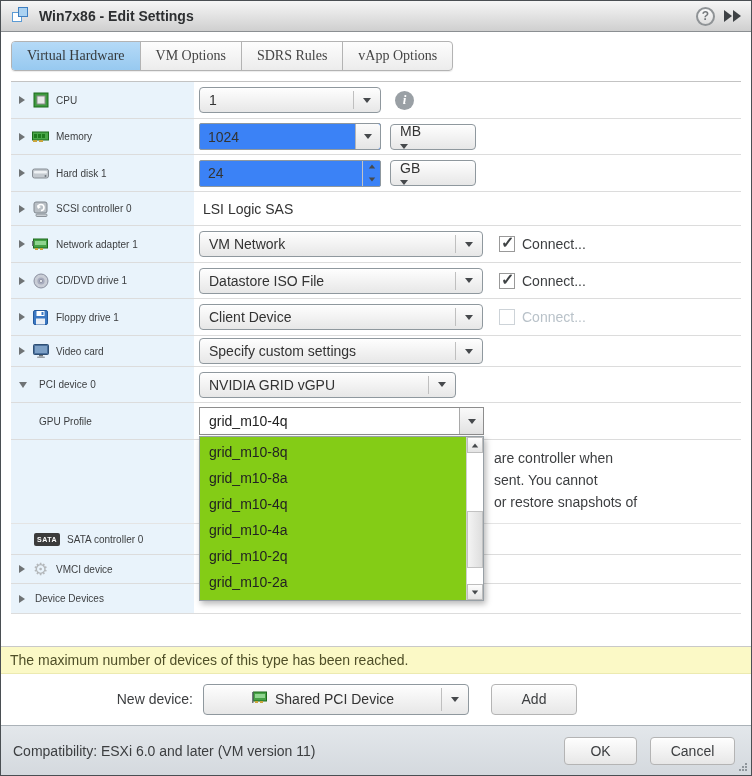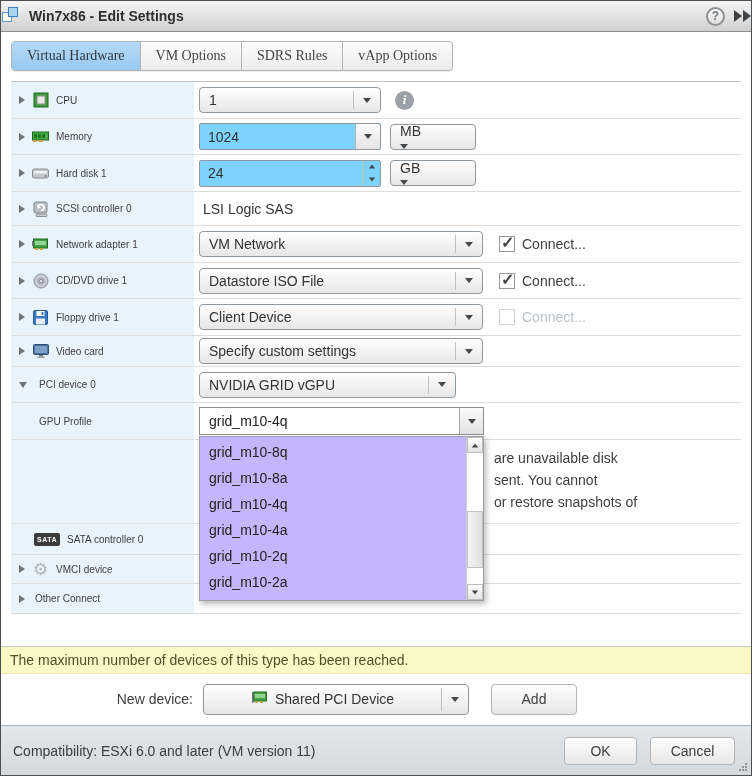--- a/index.html
+++ b/index.html
@@ -8,21 +8,21 @@
     font-family: "Liberation Sans", sans-serif;
     font-size: 14px; color:#3c3e40;
     background:#fff; overflow:hidden;
   }
   .dialog { width:752px; height:776px; border:1px solid #4a4f53; background:#fff;
             display:flex; flex-direction:column; position:relative; }
 
   
   .title-bar { height:31px; flex:0 0 31px; display:flex; align-items:center;
     background:linear-gradient(#f6f6f6,#cfcfcf); border-bottom:1px solid #8b8f92;
-    padding:0 0; }
+    padding:0 10px; }
   .title-text { font-weight:bold; font-size:14px; color:#2d2f31; margin-left:9px; }
   .title-right { margin-left:auto; display:flex; align-items:center; gap:8px; }
   .help-circle { width:19px; height:19px; border-radius:50%; border:2px solid #8f9396;
     color:#75797c; font-weight:bold; font-size:12px; display:flex; align-items:center;
     justify-content:center; background:linear-gradient(#fbfbfb,#dedede); }
   .ff { display:flex; }
   .ff i { width:0; height:0; border-top:6px solid transparent; border-bottom:6px solid transparent;
     border-left:8px solid #3e4245; margin-left:1px; }
 
   
@@ -56,21 +56,21 @@
   .combo .cval { flex:1; display:flex; align-items:center; padding:0 9px; font-size:14px;
     color:#333; white-space:nowrap; overflow:hidden; }
   .combo .csep { width:1px; background:#bfbfbf; margin:3px 0; }
   .combo .cbtn { width:26px; display:flex; align-items:center; justify-content:center; }
   .dn-tri { width:0; height:0; border-top:5px solid #46494c; border-left:4px solid transparent;
     border-right:4px solid transparent; }
   .up-tri { width:0; height:0; border-bottom:5px solid #46494c; border-left:4px solid transparent;
     border-right:4px solid transparent; }
 
   
-  .field { display:flex; align-items:stretch; border:1px solid #8f989e; background:#7dd3fc;
+  .field { display:flex; align-items:stretch; border:1px solid #8f989e; background:#3b82f6;
     height:27px; border-radius:2px; }
   .field .fval { flex:1; display:flex; align-items:center; padding:0 8px; font-size:14px; color:#333; }
   .field .fbtn { width:25px; border-left:1px solid #b5b5b5;
     background:linear-gradient(#fbfbfb,#e5e5e5); display:flex; align-items:center;
     justify-content:center; border-radius:0 2px 2px 0; }
   .spin { width:18px; border-left:1px solid #c4c4c4; display:flex; flex-direction:column; }
   .spin div { flex:1; display:flex; align-items:center; justify-content:center; }
   .spin .dn-tri,.spin .up-tri { transform:scale(.8); }
 
   .unit-combo { width:86px; margin-left:9px;flex-direction:column; }
@@ -92,21 +92,21 @@
 
   
   .flatcombo { display:flex; align-items:stretch; border:1px solid #8d8d8d; background:#fff;
     height:28px; width:285px; }
   .flatcombo .fcval { flex:1; display:flex; align-items:center; padding:0 9px; color:#222; }
   .flatcombo .fcbtn { width:24px; border-left:1px solid #a9a9a9;
     background:linear-gradient(#fafafa,#e2e2e2); display:flex; align-items:center;
     justify-content:center; }
 
   
-  .dd-list { position:absolute; top:33px; left:5px; width:285px; height:165px; background:#c4b5fd;
+  .dd-list { position:absolute; top:33px; left:5px; width:285px; height:165px; background:#84cc16;
     border:1px solid #98a0a6; box-shadow:2px 3px 6px rgba(0,0,0,.28); z-index:50; display:flex; }
   .dd-items { flex:1; padding-top:2px; }
   .dd-item { height:26px; line-height:26px; padding-left:9px; color:#222; font-size:14px;
     white-space:nowrap; }
   .dd-sb { flex:0 0 17px; border-left:1px solid #cfcfcf; display:flex; flex-direction:column; }
   .sb-btn { flex:0 0 16px; border:1px solid #bdbdbd; background:linear-gradient(#fdfdfd,#e4e4e4);
     display:flex; align-items:center; justify-content:center; }
   .sb-track { flex:1; position:relative; background:#fff; }
   .sb-thumb { position:absolute; left:0; right:0; top:44%; height:44%;
     background:linear-gradient(90deg,#f4f4f4,#dedede); border:1px solid #c2c2c2; }
@@ -449,21 +449,21 @@
               </span>
           </div>
         </div>
       </div>
     </div>
 
     <div class="hw-row" style="height:84px; border-bottom-color:#e4e4e4">
       <div class="lbl-cell"></div>
       <div class="val-cell" style="align-items:flex-start">
         <div class="note-block">
-          <div>are unavailable disk</div>
+          <div>are controller when</div>
           <div>sent. You cannot</div>
           <div>or restore snapshots of</div>
         </div>
       </div>
     </div>
 
     <div class="hw-row" style="height:31px">
       <div class="lbl-cell">
         <span class="sata-badge">SATA</span>
         <span class="lbl-text">SATA controller 0</span>
@@ -476,21 +476,21 @@
         <span class="tri-r"></span>
         <span class="icon16 gear">⚙</span>
         <span class="lbl-text">VMCI device</span>
       </div>
       <div class="val-cell"></div>
     </div>
 
     <div class="hw-row" style="height:30px">
       <div class="lbl-cell">
         <span class="tri-r"></span>
-        <span class="lbl-text" style="margin-left:10px">Other Connect</span>
+        <span class="lbl-text" style="margin-left:10px">Device Devices</span>
       </div>
       <div class="val-cell"></div>
     </div>
 
   </div>
 
   <div class="filler"></div>
 
   <div class="warn-bar">
     <span>The maximum number of devices of this type has been reached.</span>

